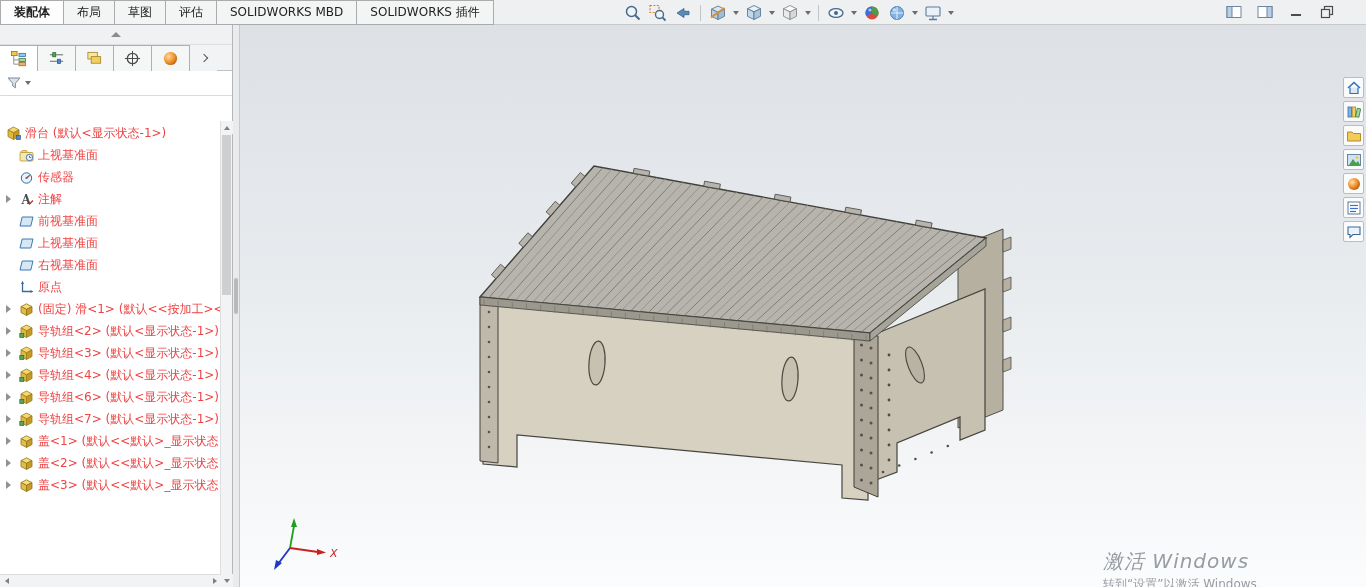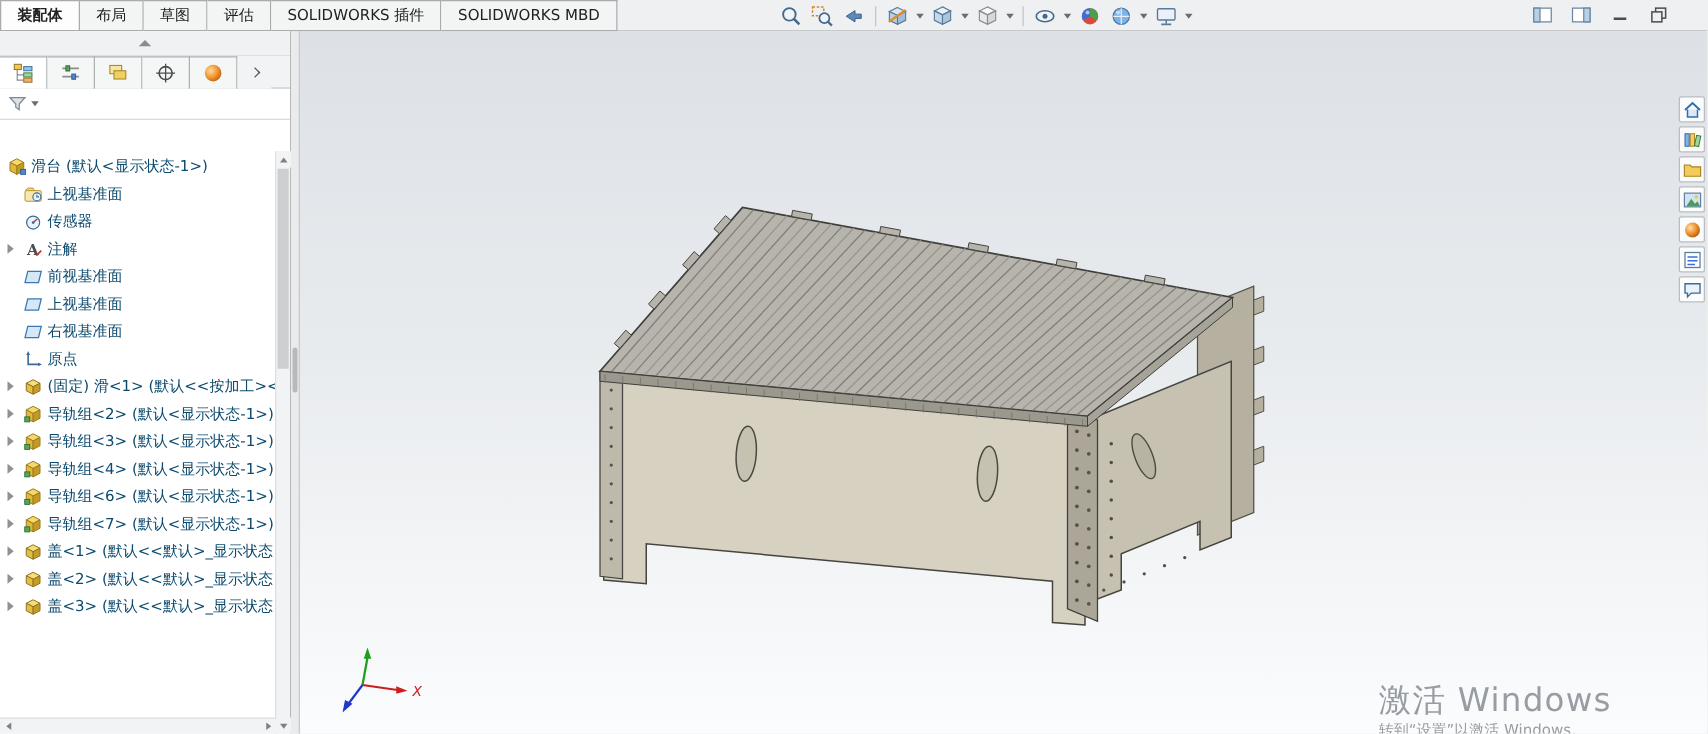--- a/index.html
+++ b/index.html
@@ -31,56 +31,56 @@
   .filter-row { height:25px; border-bottom:1px solid #d8dadc; display:flex; align-items:center; padding-left:6px; gap:2px; background:#fff; }
   .filter-btn { border:none; background:transparent; display:flex; align-items:center; gap:2px; padding:0; }
 
   .tree { position:absolute; top:96px; left:0; right:12px; bottom:13px; overflow:hidden; background:#fff; padding-top:1px; }
   .tree-row { height:22px; display:flex; align-items:center; white-space:nowrap; overflow:hidden; padding-left:6px; }
   .tree-row.root { padding-left:3px; }
   .tree-caret { width:12px; flex:none; display:flex; align-items:center; }
   .tree-caret.on::before { content:""; width:0; height:0; border-top:4px solid transparent; border-bottom:4px solid transparent; border-left:5px solid #8f9193; }
   .tree-row.root .tree-caret { width:2px; }
   .ticon { width:16px; height:16px; margin-right:4px; flex:none; display:flex; align-items:center; justify-content:center; }
-  .tlabel { font-size:12px; color:#0c4a6e; }
+  .tlabel { font-size:12px; color:#ef4444; }
 
   .vscroll { position:absolute; top:96px; right:0; bottom:0; width:12px; background:#f2f3f4; border-left:1px solid #dddfe1; }
   .vthumb { position:absolute; left:1px; right:1px; top:14px; height:160px; background:#cdcfd1; }
   .sarrow { position:absolute; left:0; width:12px; height:13px; display:flex; align-items:center; justify-content:center; background:#f2f3f4; }
   .tri-up { width:0; height:0; border-left:3.5px solid transparent; border-right:3.5px solid transparent; border-bottom:4.5px solid #7e8082; }
   .tri-dn { width:0; height:0; border-left:3.5px solid transparent; border-right:3.5px solid transparent; border-top:4.5px solid #7e8082; }
   .tri-lf { width:0; height:0; border-top:3.5px solid transparent; border-bottom:3.5px solid transparent; border-right:4.5px solid #7e8082; }
   .tri-rt { width:0; height:0; border-top:3.5px solid transparent; border-bottom:3.5px solid transparent; border-left:4.5px solid #7e8082; }
   .hscroll { position:absolute; left:0; bottom:0; height:13px; width:221px; background:#f2f3f4; border-top:1px solid #dddfe1; }
   .hscroll .harrow { position:absolute; top:0; width:13px; height:12px; display:flex; align-items:center; justify-content:center; }
 
   
   .splitter { position:absolute; left:233px; top:25px; width:7px; bottom:0; background:#e9ebed; border-right:1px solid #c7c9cb; }
   .grip { position:absolute; left:1px; top:253px; width:4px; height:36px; background:#b7babd; border-radius:2px; }
 
   
   .viewport { position:absolute; left:240px; top:25px; width:1126px; height:562px; background:linear-gradient(#dde1e6 0%, #e8ebee 45%, #fbfcfd 100%); overflow:hidden; }
   .triad { position:absolute; left:28px; top:483px; }
   .watermark { position:absolute; left:863px; top:524px; color:#868c93; opacity:0.85; }
-  .wm1 { font-size:26px; line-height:24px; letter-spacing:1px; }
+  .wm1 { font-size:20px; line-height:24px; letter-spacing:1px;font-style:italic; }
   .wm2 { font-size:12px; line-height:16px; margin-top:3px; }
   .task-pane-strip { position:absolute; right:2px; top:52px; display:flex; flex-direction:column; gap:3px; }
   .tp { width:21px; height:21px; border:1px solid #b9bdc1; background:rgba(255,255,255,0.85); border-radius:2px; display:flex; align-items:center; justify-content:center; padding:0; }
 </style>
 </head>
 <body>
 
 <div class="ribbon-bar">
   <div class="ribbon-tabs">
     <div class="ribbon-tab active">装配体</div>
     <div class="ribbon-tab">布局</div>
     <div class="ribbon-tab">草图</div>
     <div class="ribbon-tab">评估</div>
+    <div class="ribbon-tab">SOLIDWORKS MBD</div>
     <div class="ribbon-tab">SOLIDWORKS 插件</div>
-    <div class="ribbon-tab">SOLIDWORKS MBD</div>
   </div>
 
   <div class="view-toolbar">
     <button class="vt">
         <svg width="18" height="18" viewBox="0 0 18 18">
           <circle cx="7.5" cy="7.5" r="5" fill="#eef4f9" stroke="#46688a" stroke-width="1.5"></circle>
           <line x1="11.2" y1="11.2" x2="15.5" y2="15.5" stroke="#46688a" stroke-width="2"></line>
         </svg>
       </button>
     <button class="vt">

